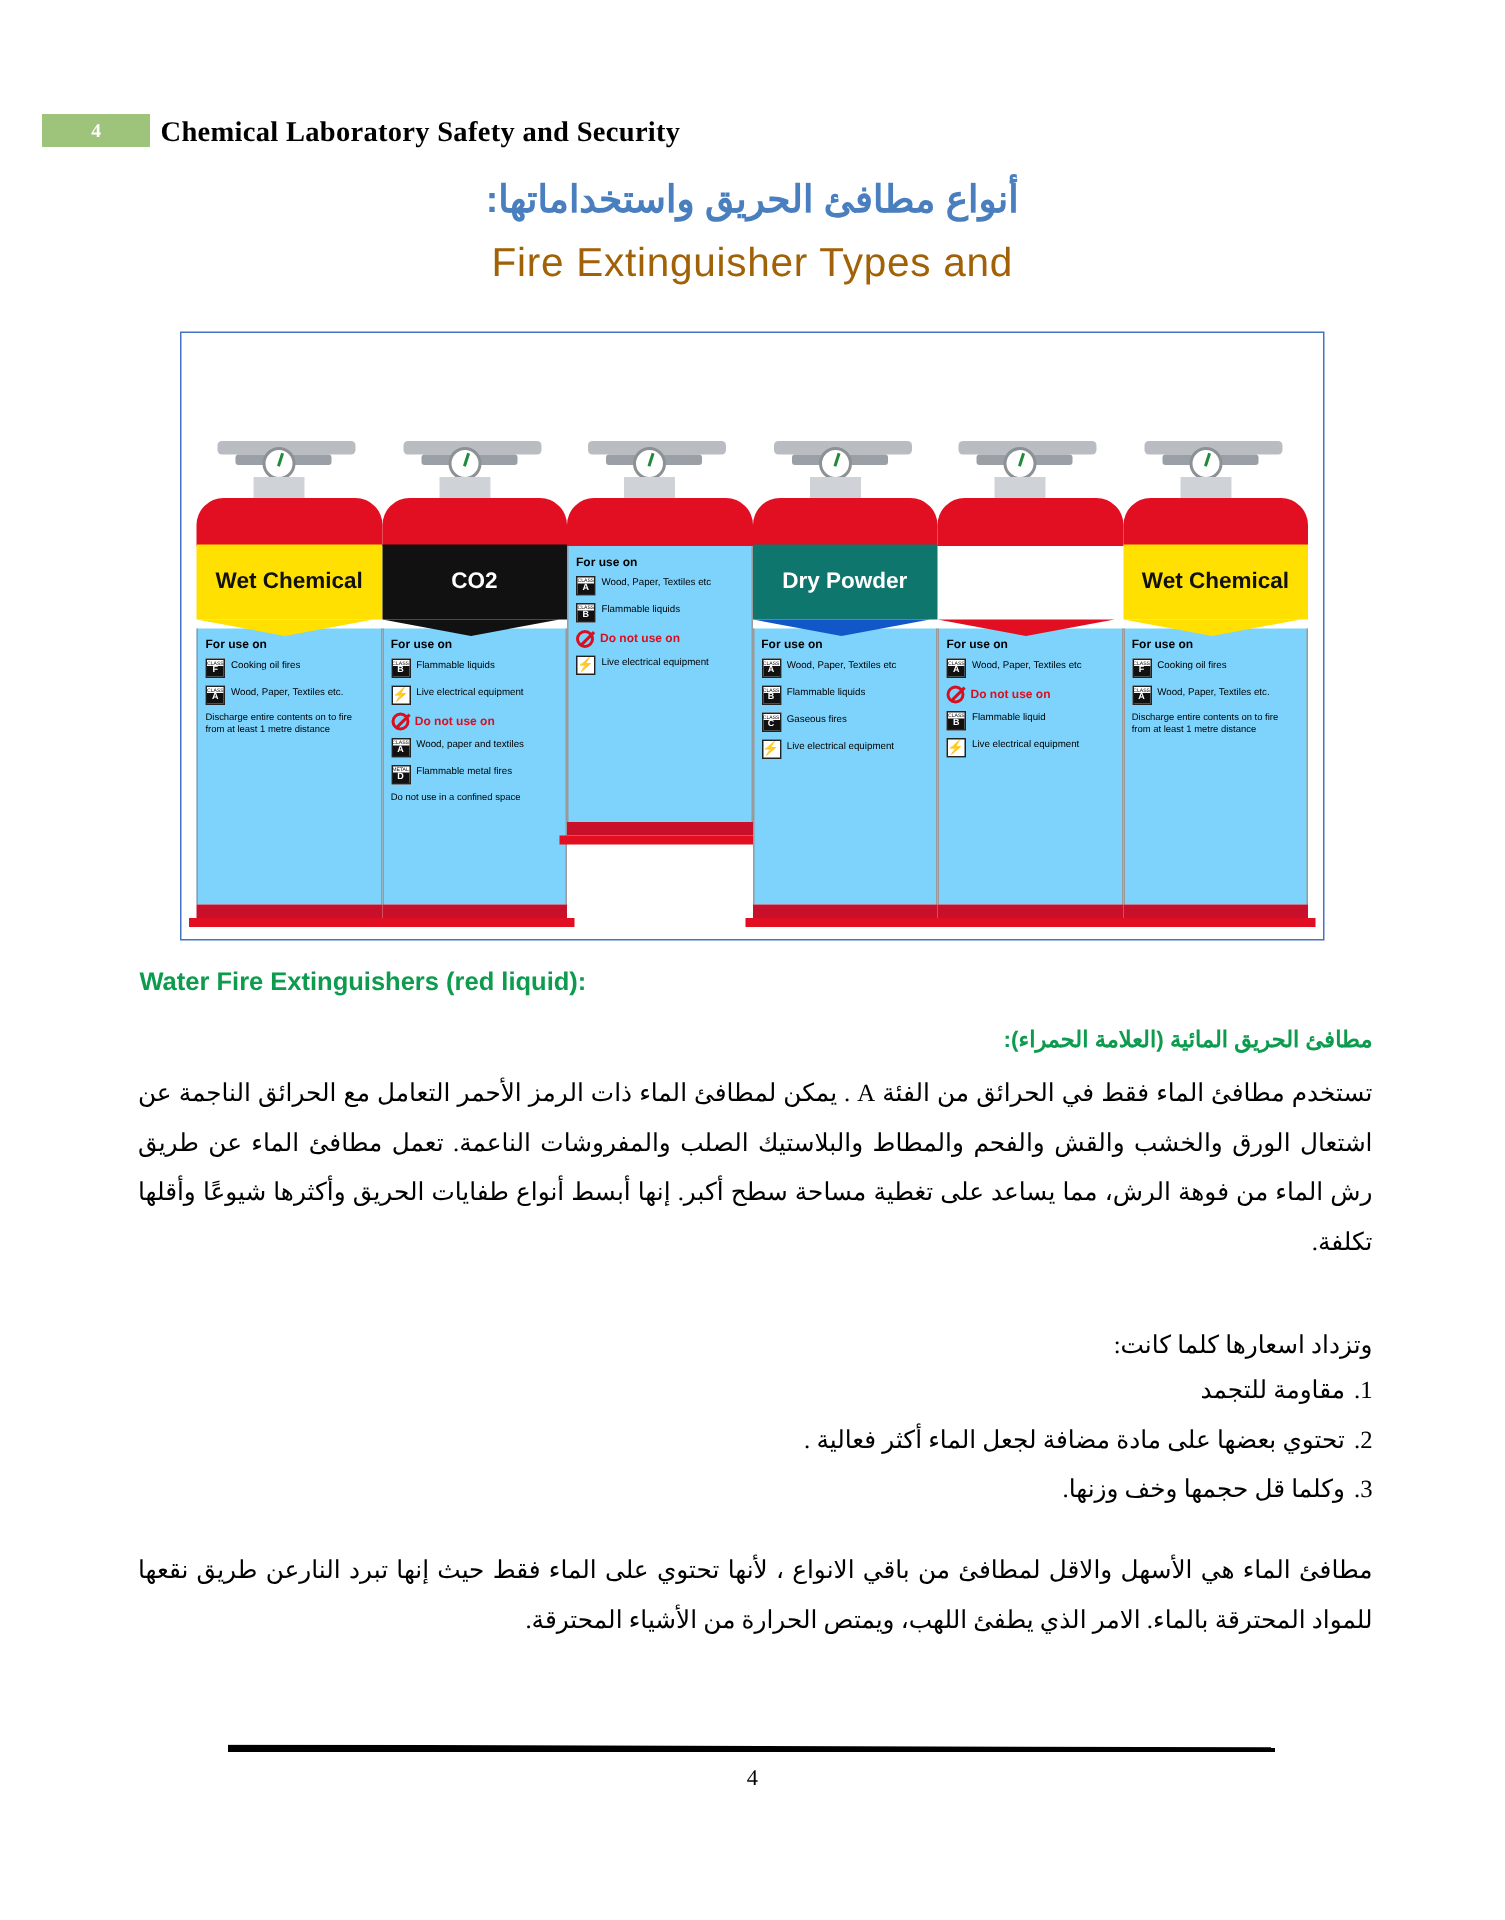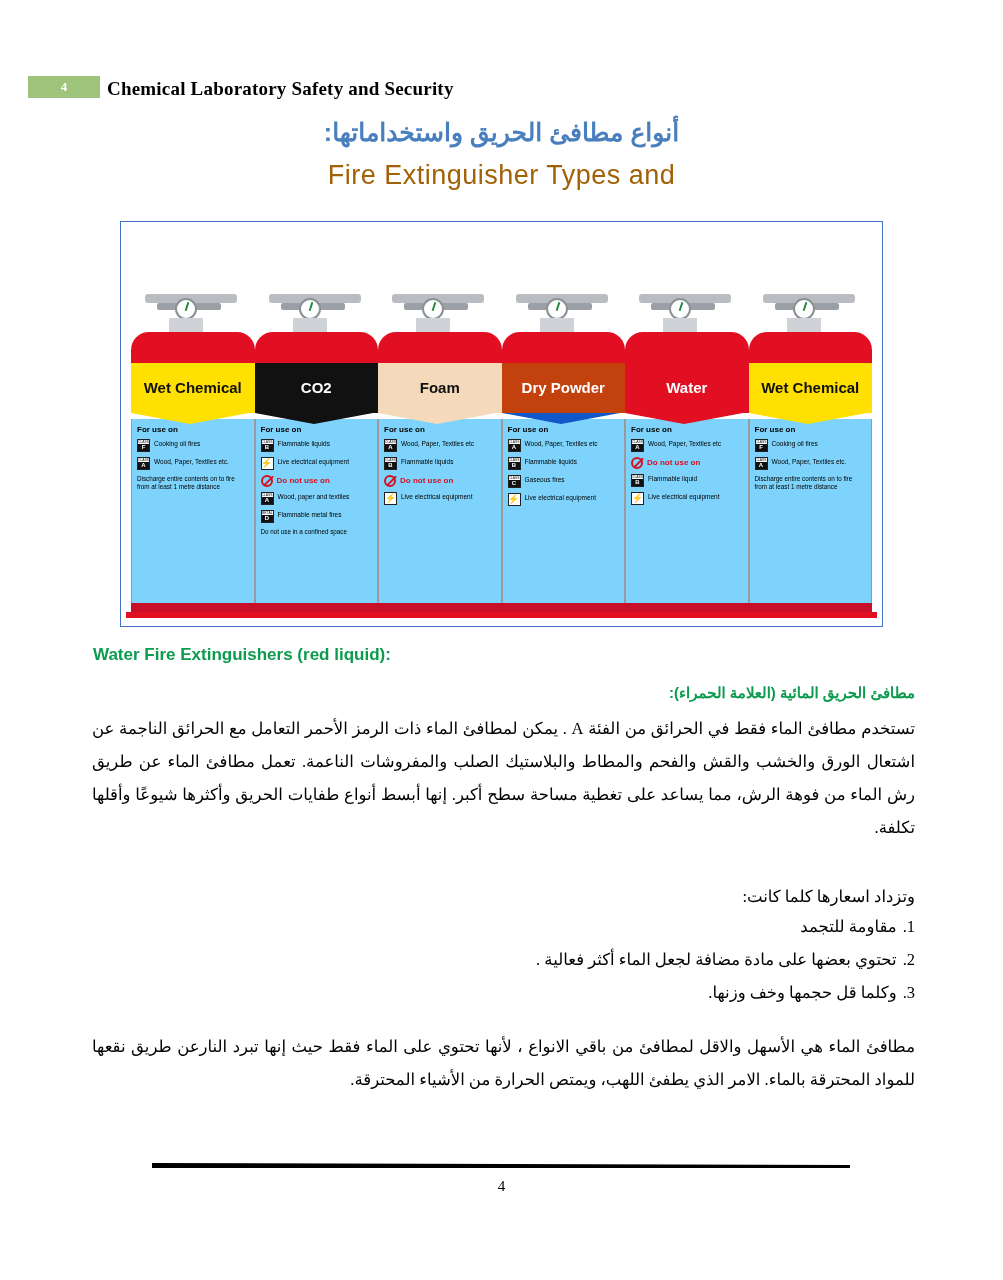--- a/index.html
+++ b/index.html
@@ -459,24 +459,20 @@
         <div class="base-foot"></div>
       </div>
       <div class="ext">
         <div class="ext-top">
           <div class="handle-bar"></div>
           <div class="handle-bar2"></div>
           <div class="gauge"></div>
           <div class="neck"></div>
         </div>
         <div class="body-top"></div>
-        <div class="label-band">
-          <div class="band-inner" style="background: rgb(245, 217, 187); color: rgb(17, 17, 17);">Foam</div>
-          <div style="position: absolute; top: 50px; left: 0px; width: 0px; height: 0px; border-left: 59px solid transparent; border-right: 59px solid transparent; border-top: 11px solid rgb(245, 217, 187);"></div>
-        </div>
         <div class="body-white">
           <div class="foruse">For use on</div>
           <div class="use-item">
             <span class="use-ico ico-a">
               <span class="cls">CLASS</span>
               <span class="ltr">A</span>
             </span>
             <span class="use-txt">Wood, Paper, Textiles etc</span>
           </div>
           <div class="use-item">
@@ -500,21 +496,21 @@
       </div>
       <div class="ext">
         <div class="ext-top">
           <div class="handle-bar"></div>
           <div class="handle-bar2"></div>
           <div class="gauge"></div>
           <div class="neck"></div>
         </div>
         <div class="body-top"></div>
         <div class="label-band">
-          <div class="band-inner" style="background: #c2410c; color: rgb(255, 255, 255); text-align: right;">Dry Powder</div>
+          <div class="band-inner" style="background: #0f766e; color: rgb(255, 255, 255); text-align: right;">Dry Powder</div>
           <div style="position: absolute; top: 50px; left: 0px; width: 0px; height: 0px; border-left: 59px solid transparent; border-right: 59px solid transparent; border-top: 11px solid rgb(18, 87, 200);"></div>
         </div>
         <div class="body-white">
           <div class="foruse">For use on</div>
           <div class="use-item">
             <span class="use-ico ico-a">
               <span class="cls">CLASS</span>
               <span class="ltr">A</span>
             </span>
             <span class="use-txt">Wood, Paper, Textiles etc</span>
@@ -543,21 +539,20 @@
       </div>
       <div class="ext">
         <div class="ext-top">
           <div class="handle-bar"></div>
           <div class="handle-bar2"></div>
           <div class="gauge"></div>
           <div class="neck"></div>
         </div>
         <div class="body-top"></div>
         <div class="label-band">
-          <div class="band-inner" style="background: rgb(225, 15, 33); color: rgb(255, 255, 255);">Water</div>
           <div style="position: absolute; top: 50px; left: 0px; width: 0px; height: 0px; border-left: 59px solid transparent; border-right: 59px solid transparent; border-top: 11px solid rgb(225, 15, 33);"></div>
         </div>
         <div class="body-white">
           <div class="foruse">For use on</div>
           <div class="use-item">
             <span class="use-ico ico-a">
               <span class="cls">CLASS</span>
               <span class="ltr">A</span>
             </span>
             <span class="use-txt">Wood, Paper, Textiles etc</span>

